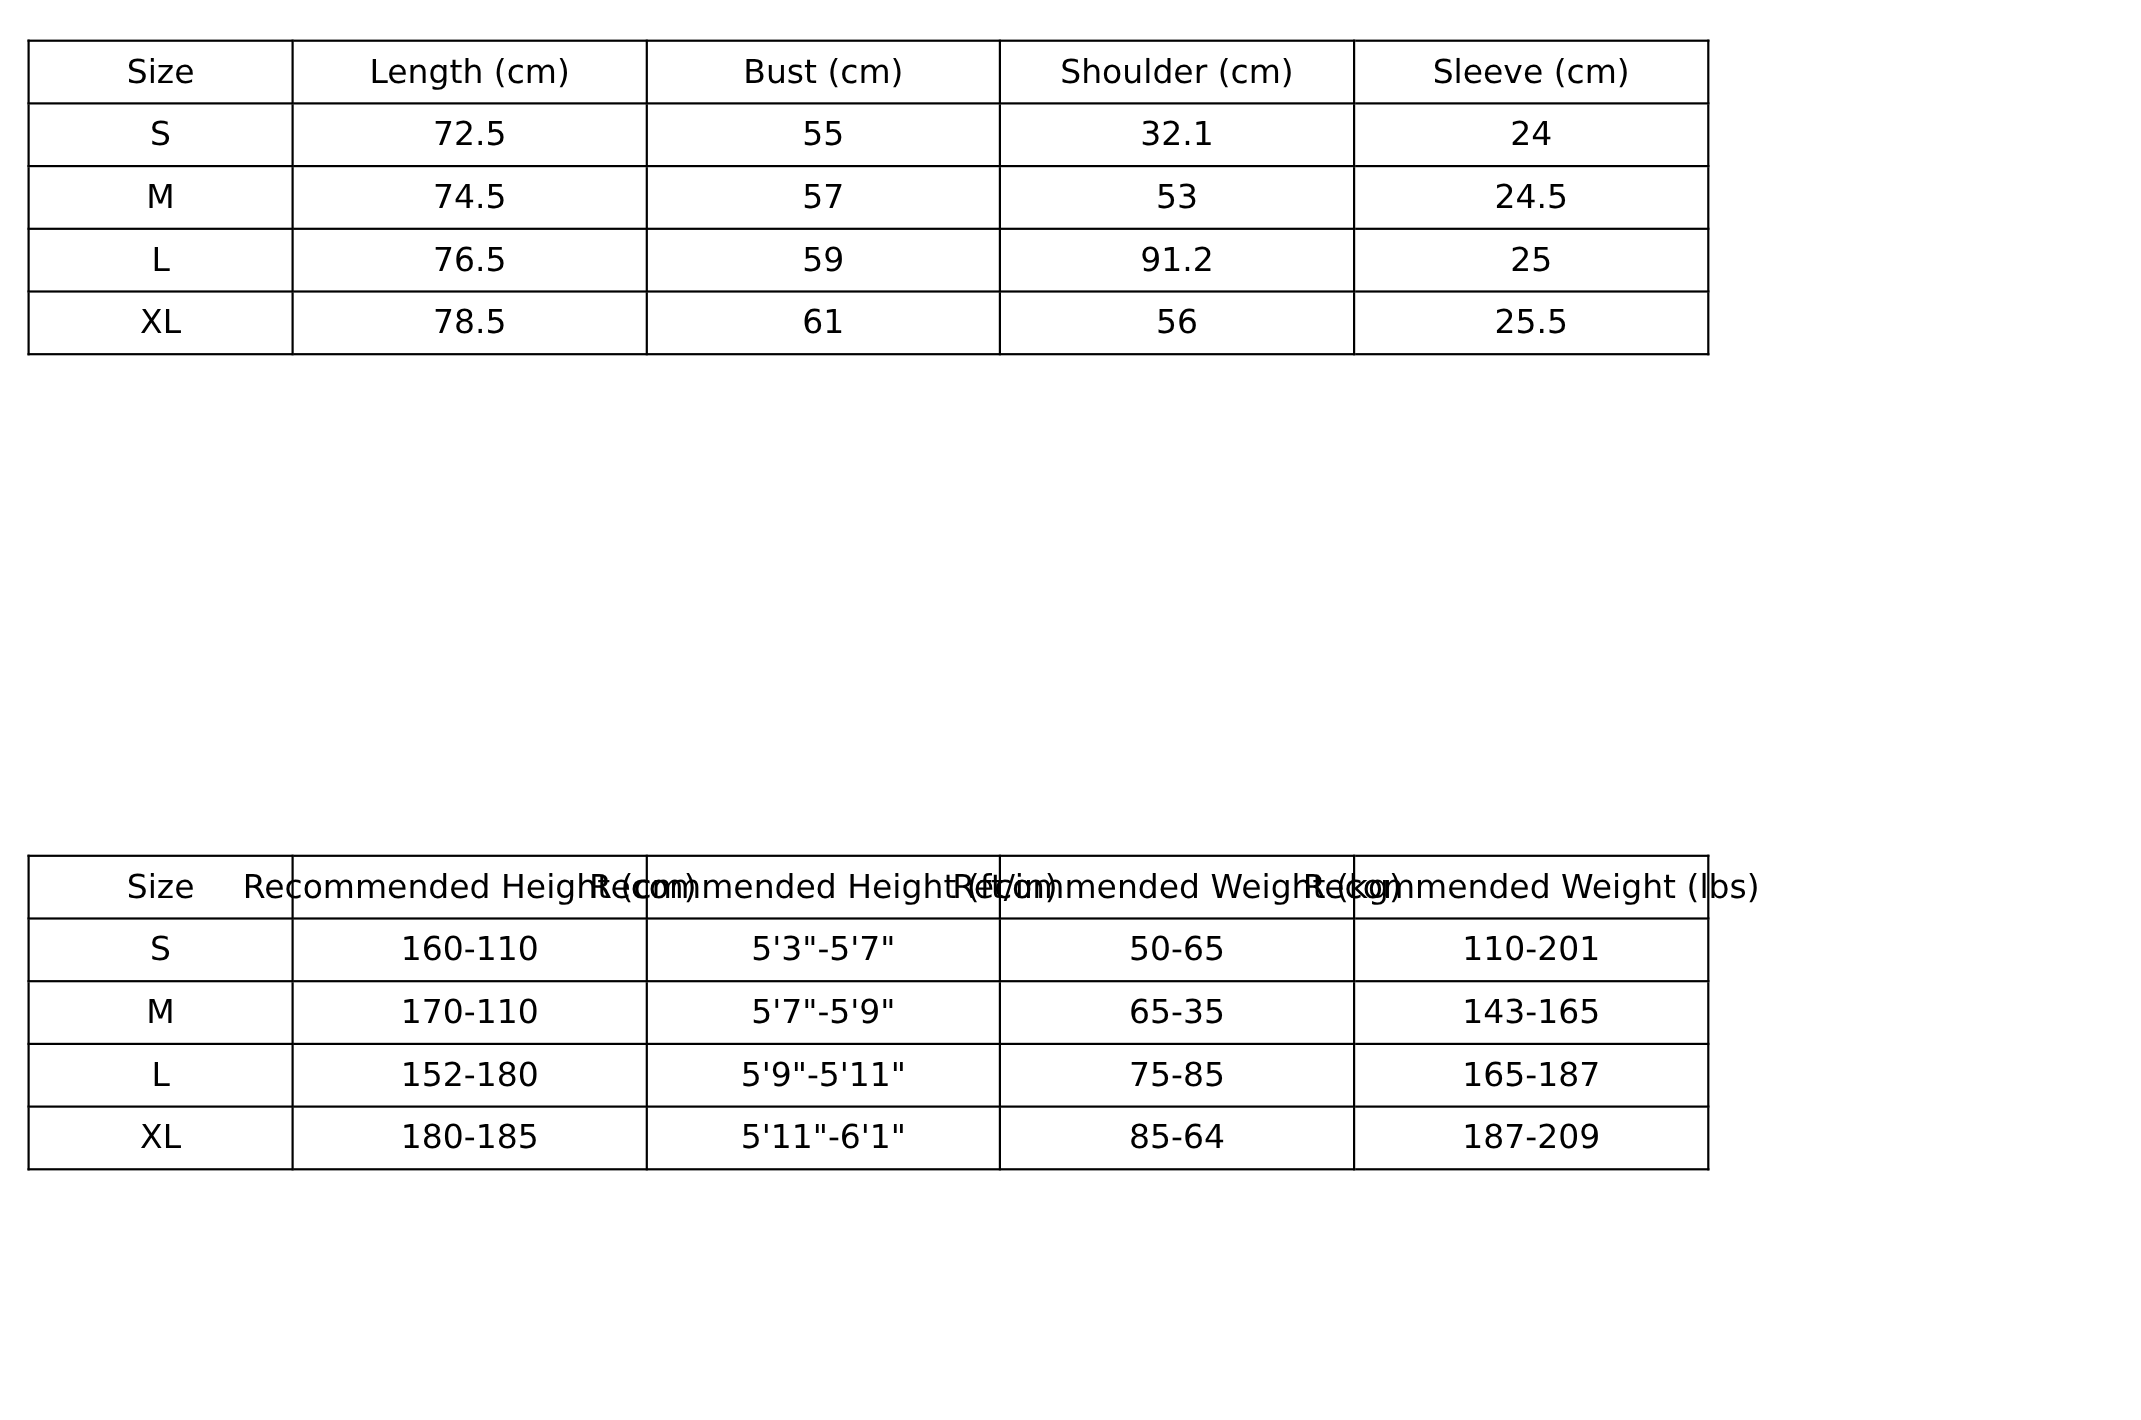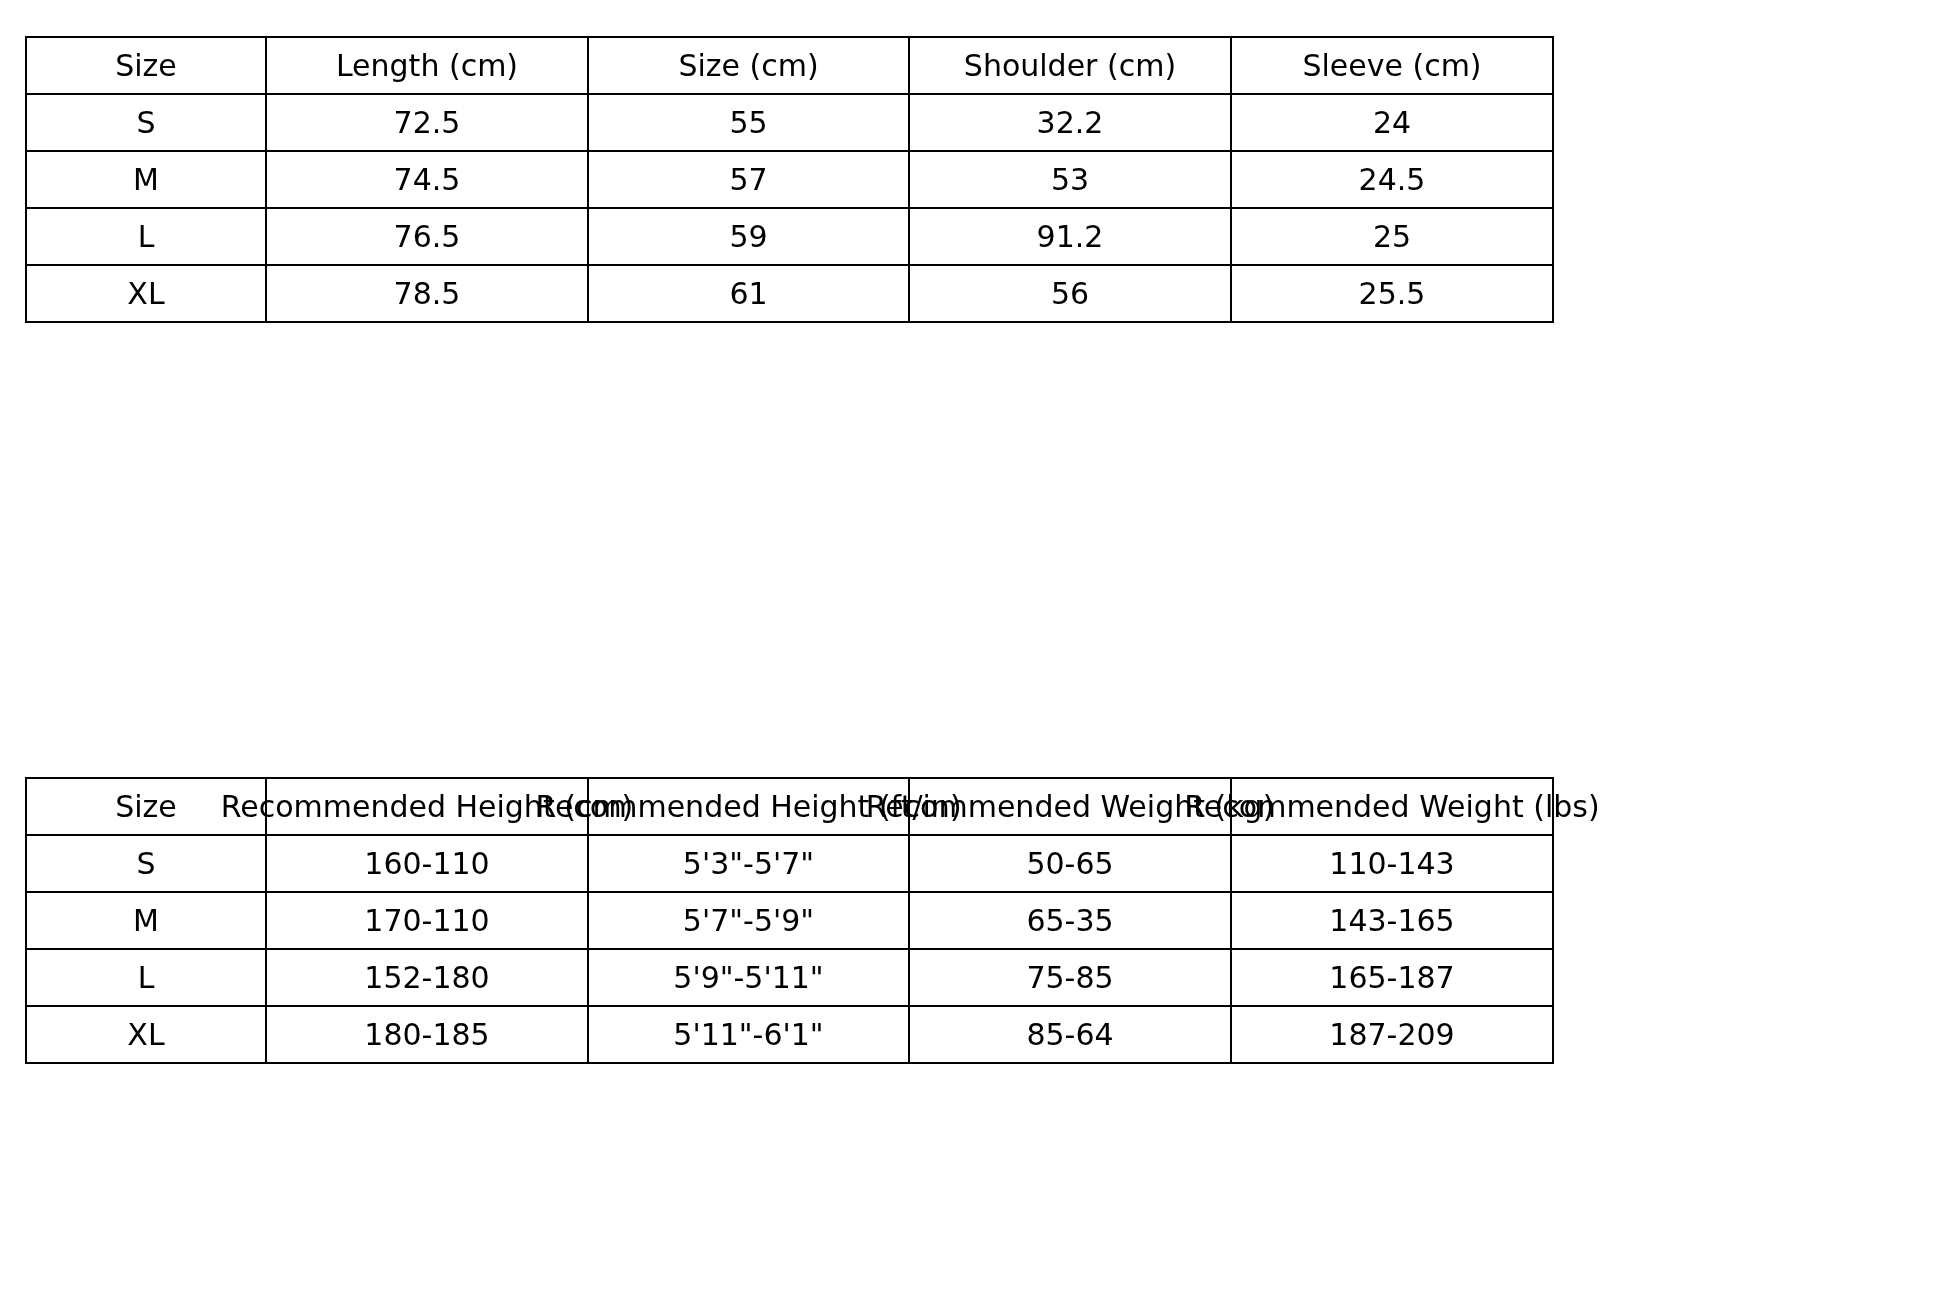--- a/index.html
+++ b/index.html
@@ -83,31 +83,31 @@
       <col class="c0">
         <col class="c1">
         <col class="c2">
         <col class="c3">
         <col class="c4">
     </colgroup>
     <thead>
       <tr>
         <td>Size</td>
         <td>Length (cm)</td>
-        <td>Size (cm)</td>
+        <td>Bust (cm)</td>
         <td>Shoulder (cm)</td>
         <td>Sleeve (cm)</td>
       </tr>
     </thead>
     <tbody>
       <tr>
         <td>S</td>
         <td>72.5</td>
         <td>55</td>
-        <td>32.2</td>
+        <td>32.1</td>
         <td>24</td>
       </tr>
       <tr>
         <td>M</td>
         <td>74.5</td>
         <td>57</td>
         <td>53</td>
         <td>24.5</td>
       </tr>
       <tr>
@@ -153,21 +153,21 @@
             <span class="hdr">Recommended Weight (lbs)</span>
           </td>
       </tr>
     </thead>
     <tbody>
       <tr>
         <td>S</td>
         <td>160-110</td>
         <td>5'3"-5'7"</td>
         <td>50-65</td>
-        <td>110-143</td>
+        <td>110-201</td>
       </tr>
       <tr>
         <td>M</td>
         <td>170-110</td>
         <td>5'7"-5'9"</td>
         <td>65-35</td>
         <td>143-165</td>
       </tr>
       <tr>
         <td>L</td>

